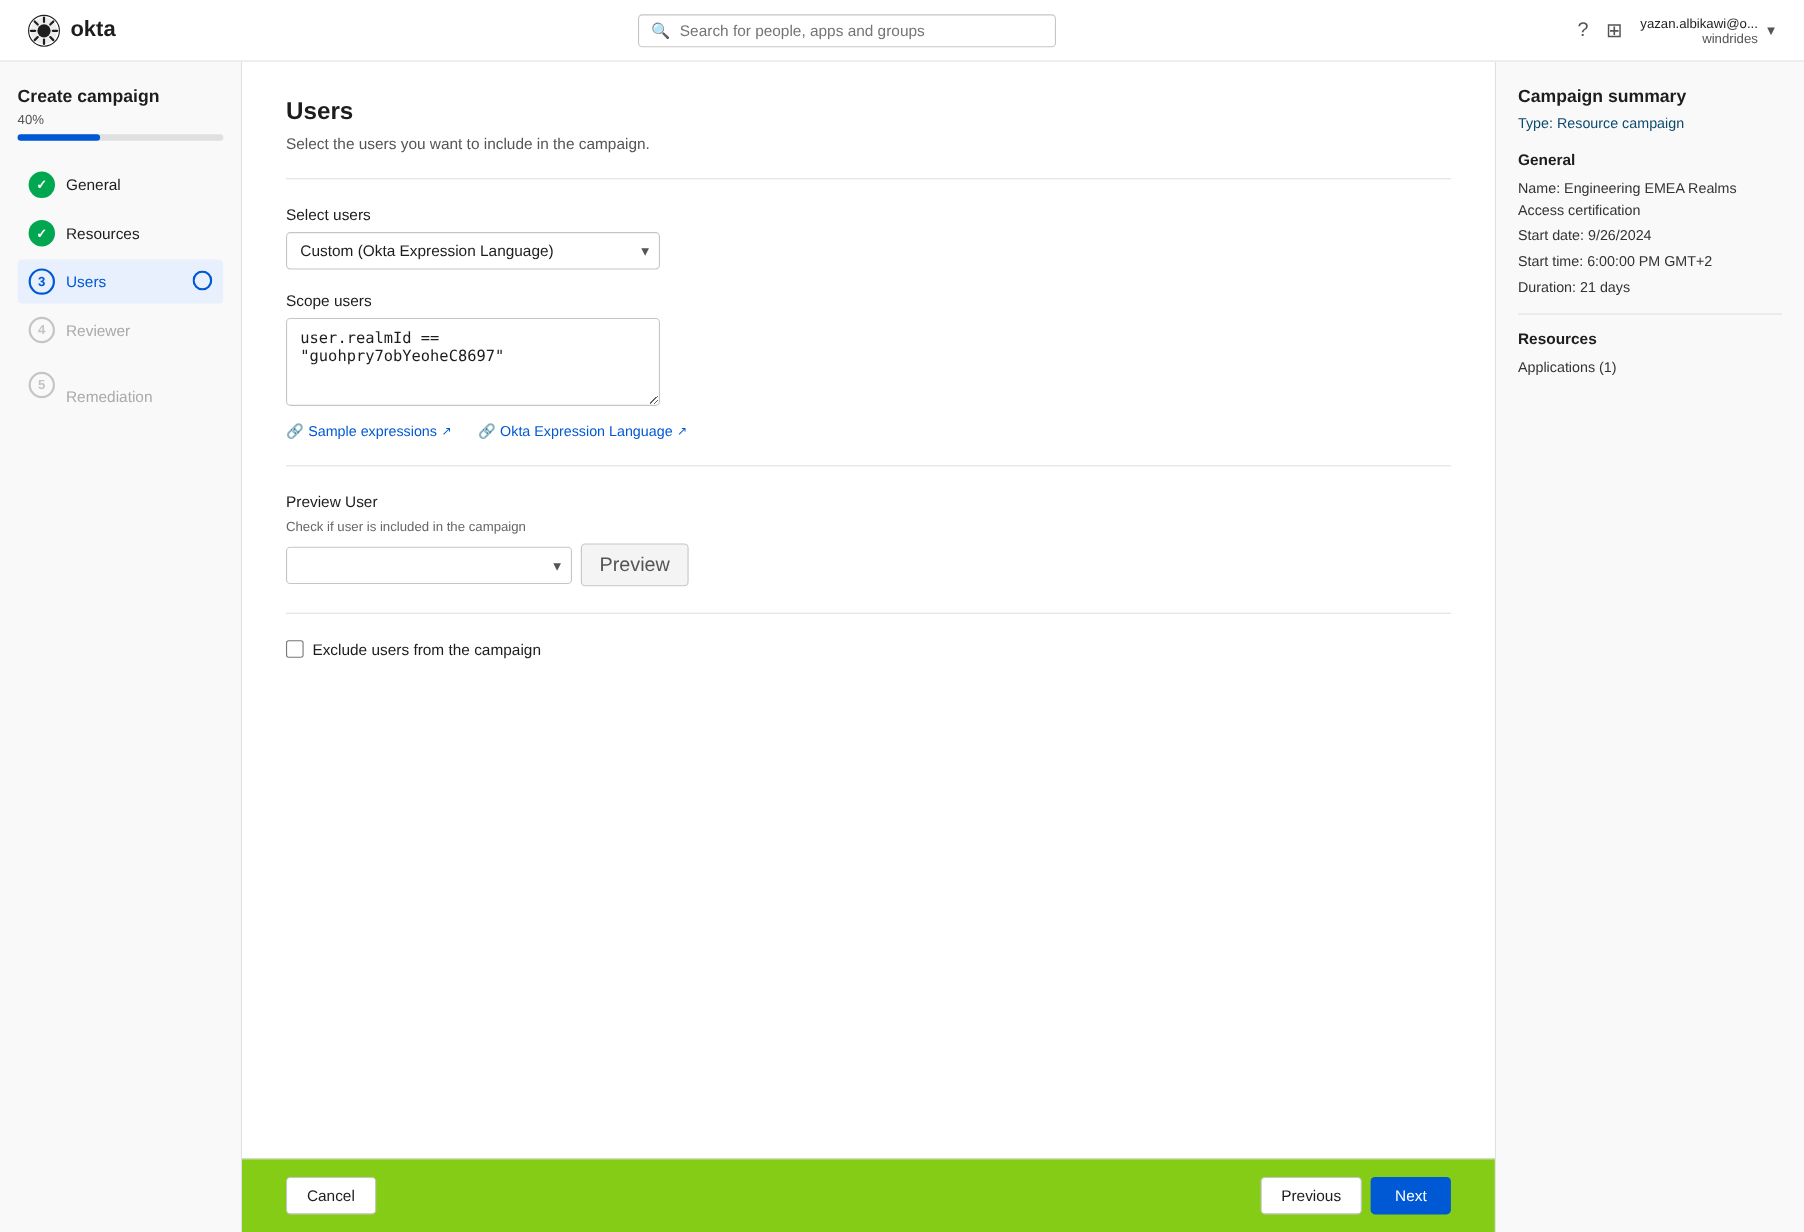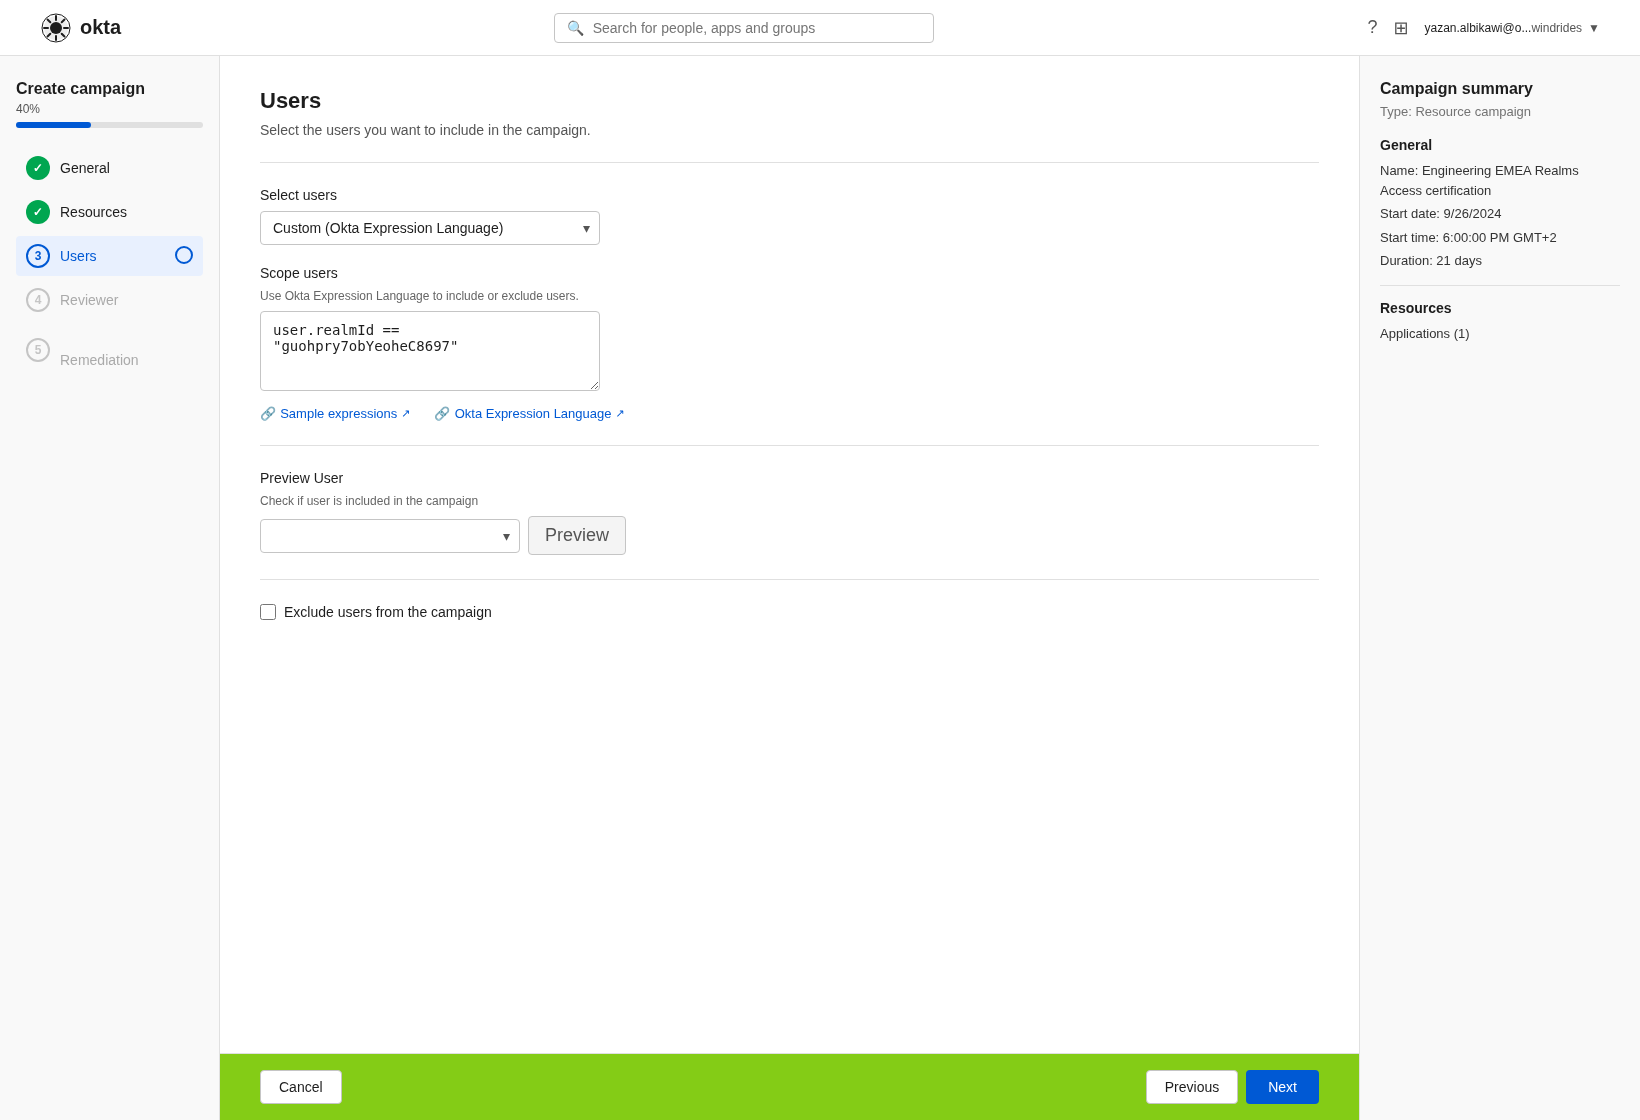--- a/index.html
+++ b/index.html
@@ -1,35 +1,35 @@
 <!DOCTYPE html>
 <html><head>
   <meta charset="utf-8">
   <style>
     * { box-sizing: border-box; margin: 0; padding: 0; }
     body { font-family: -apple-system, BlinkMacSystemFont, 'Segoe UI', sans-serif; font-size: 14px; background: #f4f4f4; color: #1d1d1d; height: 1120px; overflow: hidden; }
 
     
     .topnav {
       display: flex; align-items: center; justify-content: space-between;
-      background: #fff; height: 56px; padding: 0 40px;
+      background: #fff; height: 56px; padding: 0 24px;
       border-bottom: 1px solid #e0e0e0; position: fixed; top: 0; left: 0; right: 0; z-index: 100;
     }
     .topnav-left { display: flex; align-items: center; gap: 8px; }
     .okta-logo { display: flex; align-items: center; gap: 8px; font-size: 20px; font-weight: 600; color: #1d1d1d; }
     .okta-logo-icon { width: 32px; height: 32px; }
     .search-bar {
       display: flex; align-items: center;
       border: 1px solid #c5c5c5; border-radius: 4px;
       padding: 6px 12px; gap: 8px; width: 380px; background: #fff;
     }
     .search-bar input { border: none; outline: none; width: 100%; font-size: 14px; color: #555; background: transparent; }
     .topnav-right { display: flex; align-items: center; gap: 16px; }
     .user-menu { display: flex; align-items: center; gap: 6px; cursor: pointer; }
-    .user-info { display: flex; flex-direction: row; align-items: flex-end; font-size: 12px; }
+    .user-info { display: flex; flex-direction: column; align-items: flex-end; font-size: 12px; }
 
     
     .app-layout { display: flex; margin-top: 56px; height: calc(1120px - 56px); }
 
     
     .sidebar {
       width: 220px; background: #f9f9f9; border-right: 1px solid #e0e0e0;
       padding: 24px 16px; flex-shrink: 0; display: flex; flex-direction: column;
     }
     .sidebar-title { font-size: 16px; font-weight: 600; margin-bottom: 4px; }
@@ -133,21 +133,21 @@
     .btn-next {
       border: none; background: #0059d4; color: #fff;
       padding: 8px 22px; border-radius: 4px; font-size: 14px; cursor: pointer; font-weight: 500;
     }
 
     
     .right-panel {
       width: 280px; background: #f9f9f9; padding: 24px 20px; flex-shrink: 0;
     }
     .summary-title { font-size: 16px; font-weight: 600; margin-bottom: 6px; }
-    .summary-type { font-size: 13px; color: #737373; margin-bottom: 18px; }
+    .summary-type { font-size: 13px; color: #0c4a6e; margin-bottom: 18px; }
     .summary-section-title { font-size: 14px; font-weight: 600; margin-bottom: 8px; color: #1d1d1d; }
     .summary-item { font-size: 13px; color: #333; margin-bottom: 4px; line-height: 1.5; }
     .summary-divider { border: none; border-top: 1px solid #e0e0e0; margin: 14px 0; }
 
     
     .icon-search { color: #999; font-size: 14px; }
   </style>
 </head>
 <body>
 
@@ -245,21 +245,20 @@
           <select class="select-field">
             <option>All users</option>
             <option selected="">Custom (Okta Expression Language)</option>
           </select>
           <span class="select-chevron">▾</span>
         </div>
       </div>
 
       <div style="margin-bottom: 8px;">
         <div class="section-label">Scope users</div>
-        <div class="section-hint">Use Okta Expression Language to include or exclude users.</div>
         <textarea class="scope-textarea" style="">user.realmId == "guohpry7obYeoheC8697"</textarea>
       </div>
 
       <div class="link-row">
         <a class="ext-link">
           <span>🔗</span>
           <span>Sample expressions</span>
           <span style="font-size:11px;">↗</span>
         </a>
         <a class="ext-link">

